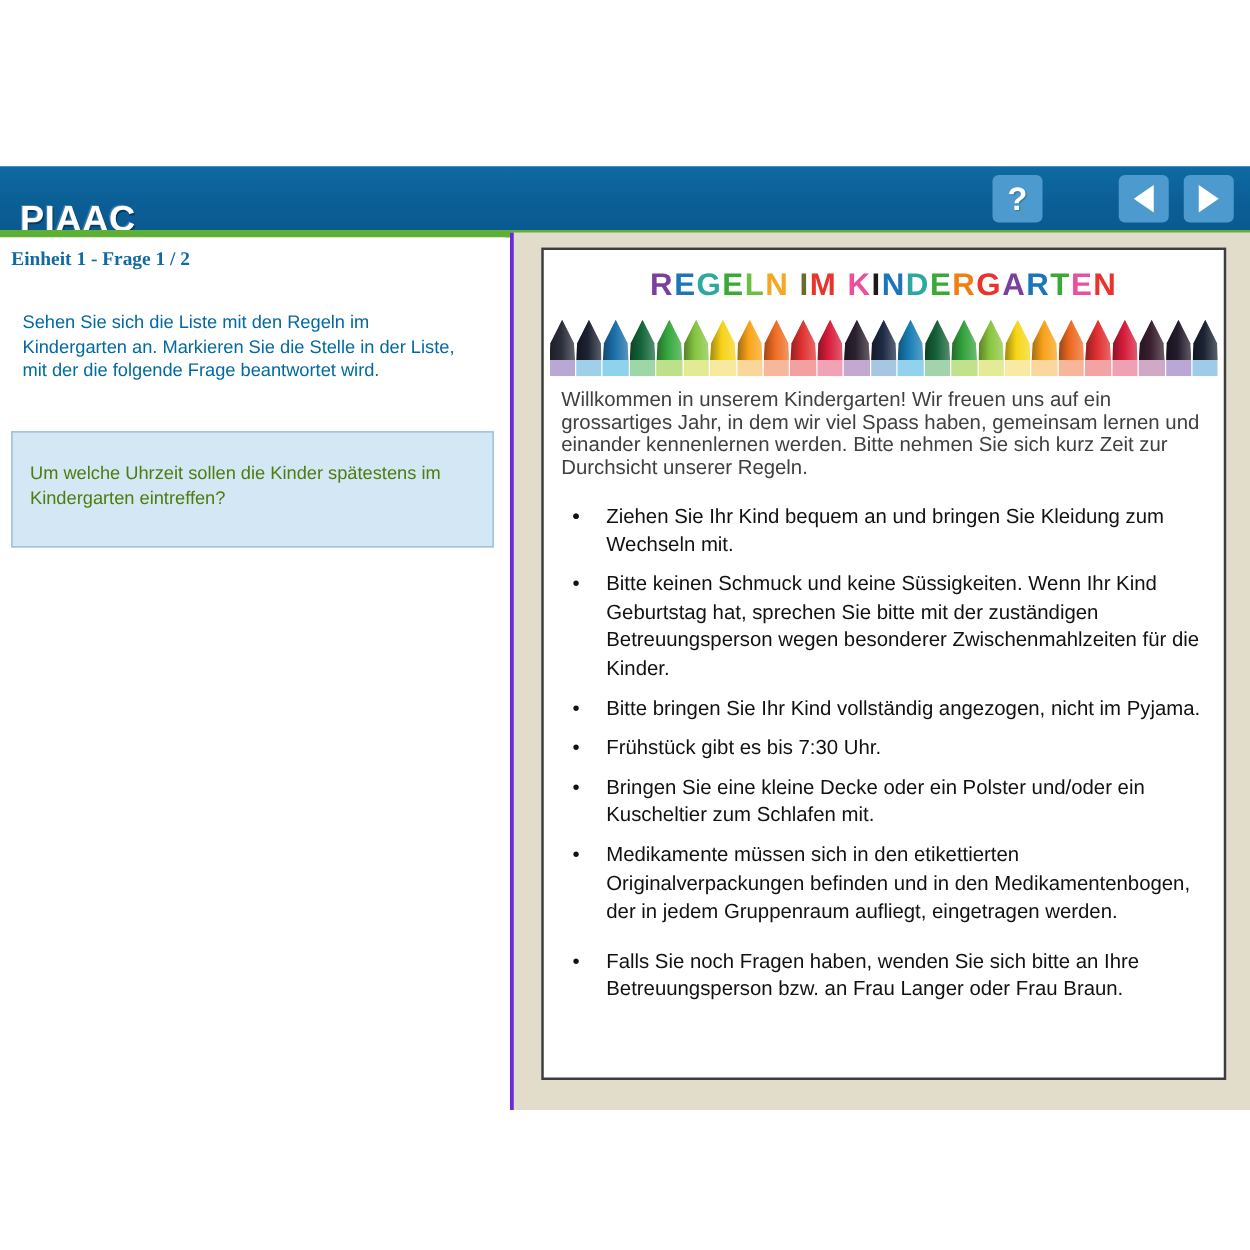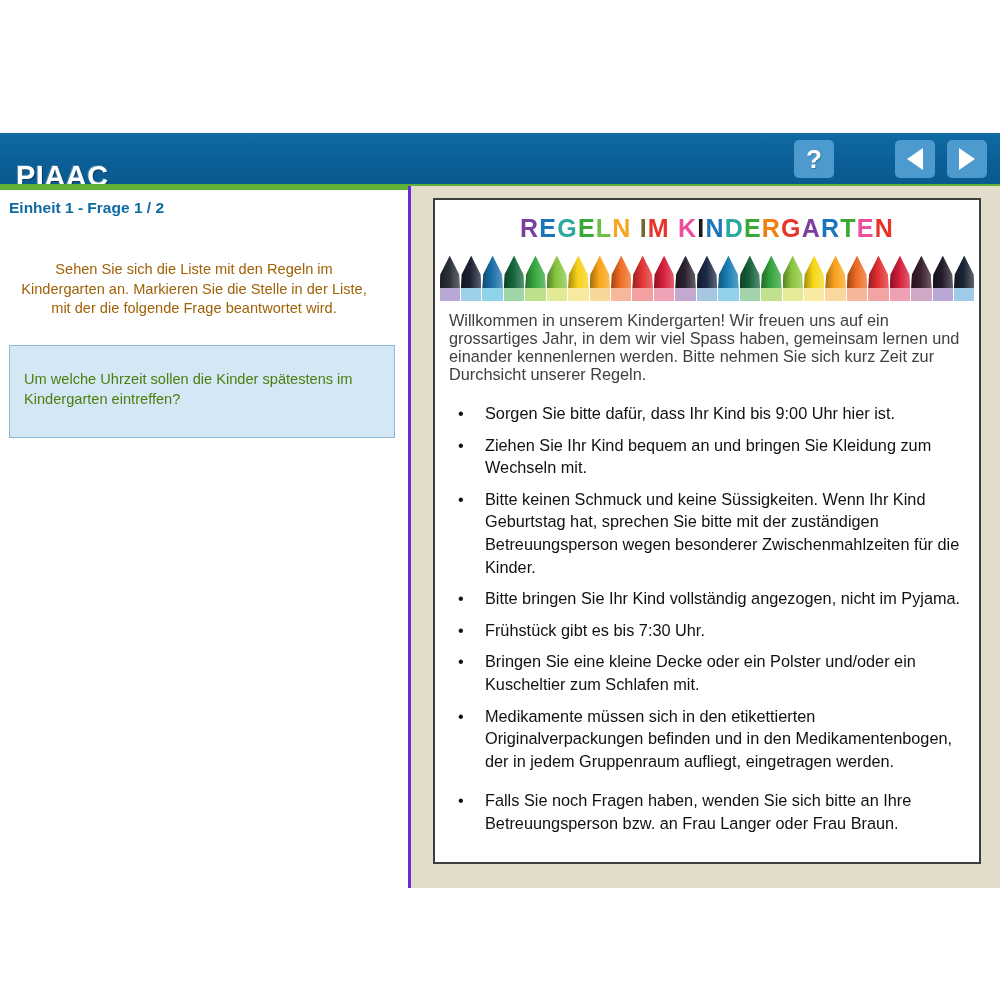--- a/index.html
+++ b/index.html
@@ -66,28 +66,28 @@
   .left-panel {
     position: absolute; left: 0; top: 190px;
     width: 404px; height: 760px;
     background: #ffffff;
   }
   .unit-label {
     position: absolute; left: 9px; top: 9px;
     color: #0f6aa3;
     font-size: 15.5px;
     font-weight: bold;
+    font-family: Liberation Serif, serif;
   }
   .instruction {
-    position: absolute; left: 18px; top: 70px;
+    position: absolute; left: 18px; top: 59px;
     width: 352px;
-    color: #a16207;
+    color: #0369a1;
     font-size: 14.6px;
     line-height: 19.5px;
-    text-align: center;
   }
   .question-box {
     position: absolute; left: 9px; top: 155px;
     width: 386px; height: 93px;
     background: #d4e7f4;
     border: 1px solid #8fb8d6;
   }
   .question-text {
     position: absolute; left: 14px; top: 23px;
     width: 362px;
@@ -305,21 +305,21 @@
           </div>
           <div class="crayon">
             <div class="tip" style="background: linear-gradient(to right, rgba(0, 0, 0, 0.35), rgb(27, 35, 51) 45%, rgba(255, 255, 255, 0.28)) rgb(27, 35, 51);"></div>
             <div class="band" style="background-color: rgb(158, 203, 232);"></div>
           </div>
         </div>
 
       <div class="doc-body">
         <p class="intro">Willkommen in unserem Kindergarten! Wir freuen uns auf ein grossartiges Jahr, in dem wir viel Spass haben, gemeinsam lernen und einander kennenlernen werden. Bitte nehmen Sie sich kurz Zeit zur Durchsicht unserer Regeln.</p>
         <ul class="rules">
-            <li><span class="bullet">•</span><span>Sorgen Sie bitte dafür, dass Ihr Kind bis 9:00 Uhr hier ist.</span></li>
+            <li><span class="bullet">•</span></li>
             <li><span class="bullet">•</span><span>Ziehen Sie Ihr Kind bequem an und bringen Sie Kleidung zum Wechseln mit.</span></li>
             <li><span class="bullet">•</span><span>Bitte keinen Schmuck und keine Süssigkeiten. Wenn Ihr Kind Geburtstag hat, sprechen Sie bitte mit der zuständigen Betreuungsperson wegen besonderer Zwischenmahlzeiten für die Kinder.</span></li>
             <li><span class="bullet">•</span><span>Bitte bringen Sie Ihr Kind vollständig angezogen, nicht im Pyjama.</span></li>
             <li><span class="bullet">•</span><span>Frühstück gibt es bis 7:30 Uhr.</span></li>
             <li><span class="bullet">•</span><span>Bringen Sie eine kleine Decke oder ein Polster und/oder ein Kuscheltier zum Schlafen mit.</span></li>
             <li><span class="bullet">•</span><span>Medikamente müssen sich in den etikettierten Originalverpackungen befinden und in den Medikamentenbogen, der in jedem Gruppenraum aufliegt, eingetragen werden.</span></li>
             <li class="gap"><span class="bullet">•</span><span>Falls Sie noch Fragen haben, wenden Sie sich bitte an Ihre Betreuungsperson bzw. an Frau Langer oder Frau Braun.</span></li>
           </ul>
       </div>
 

